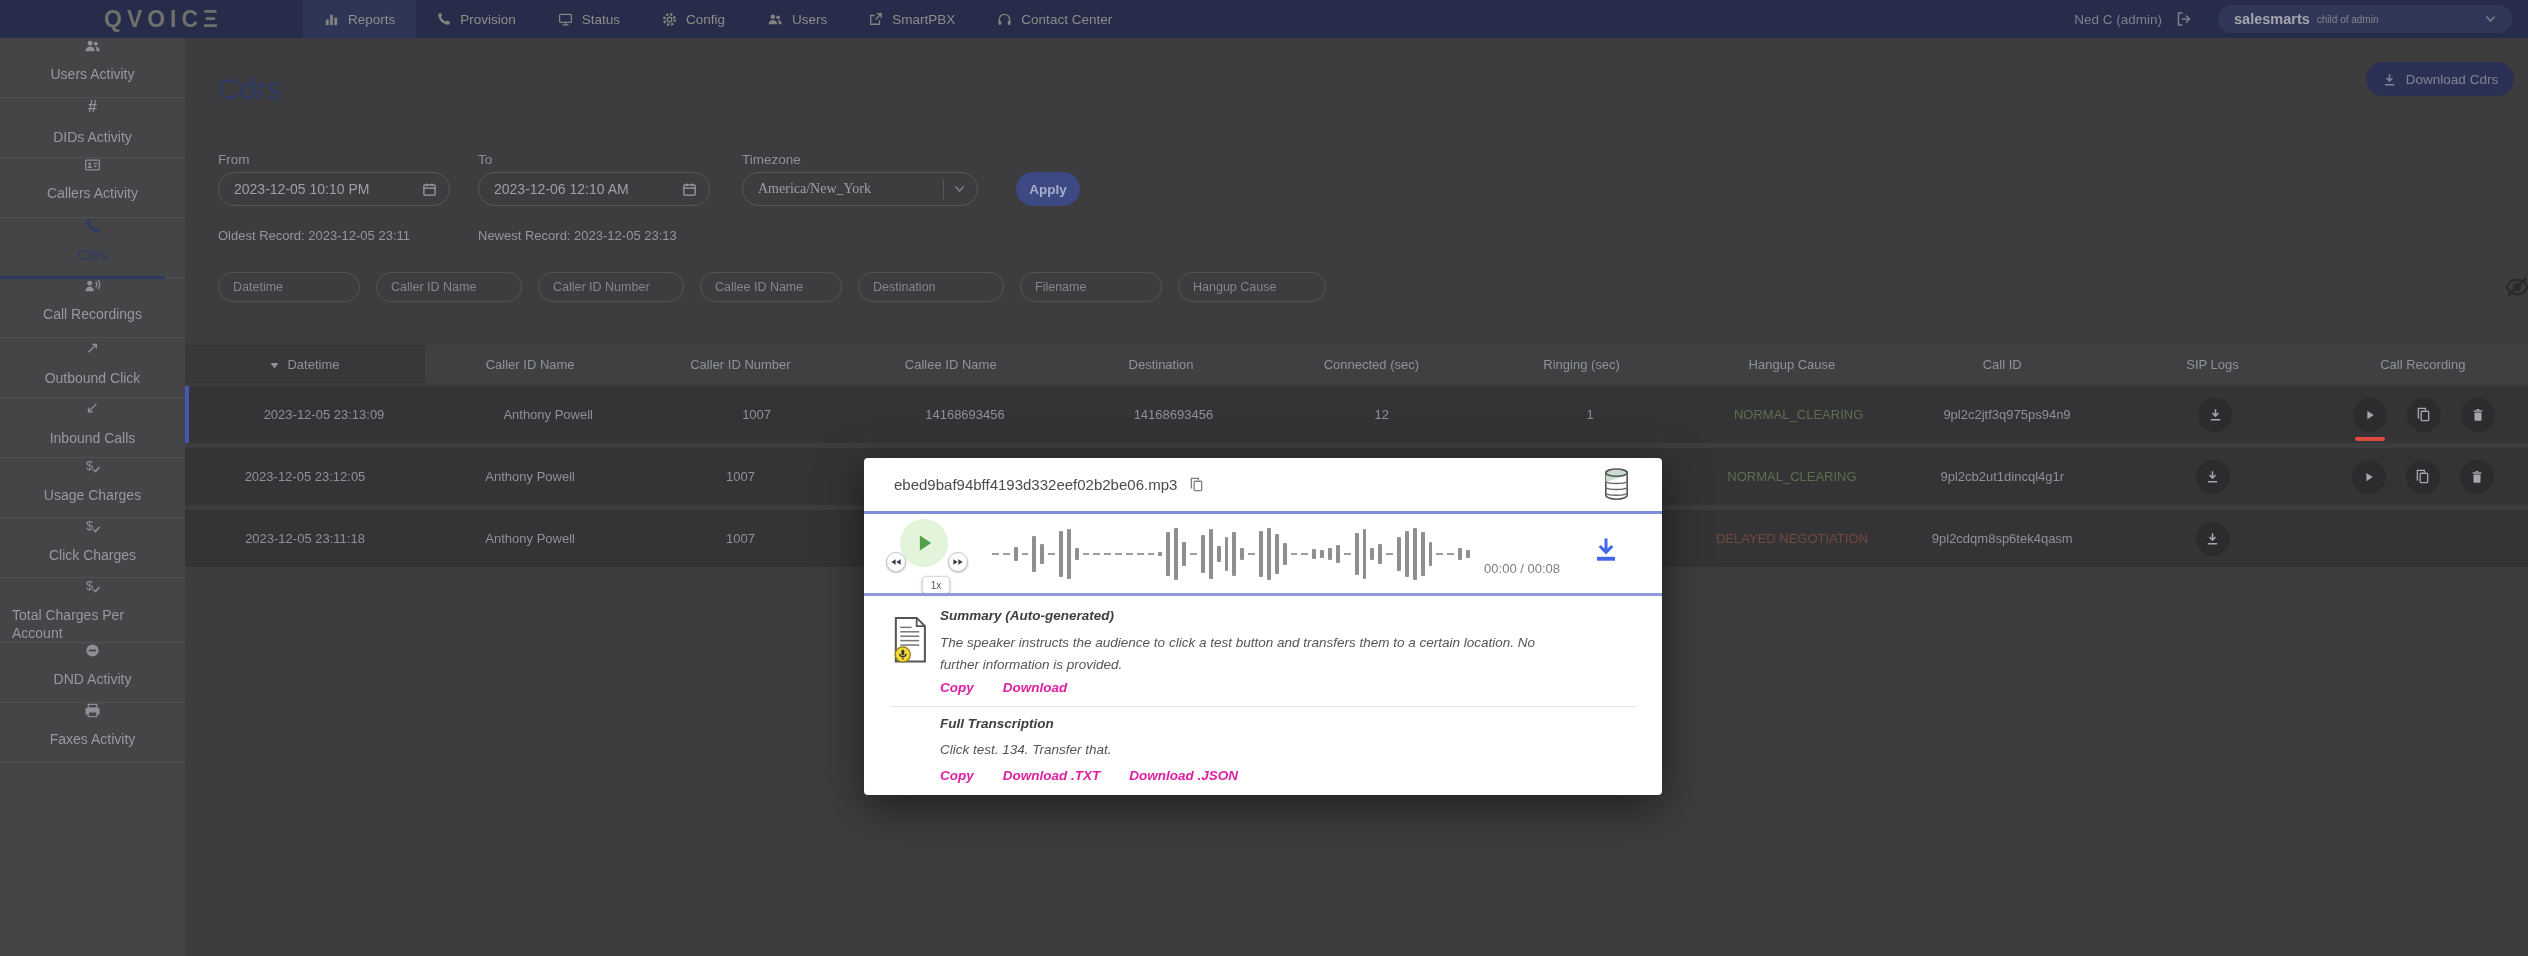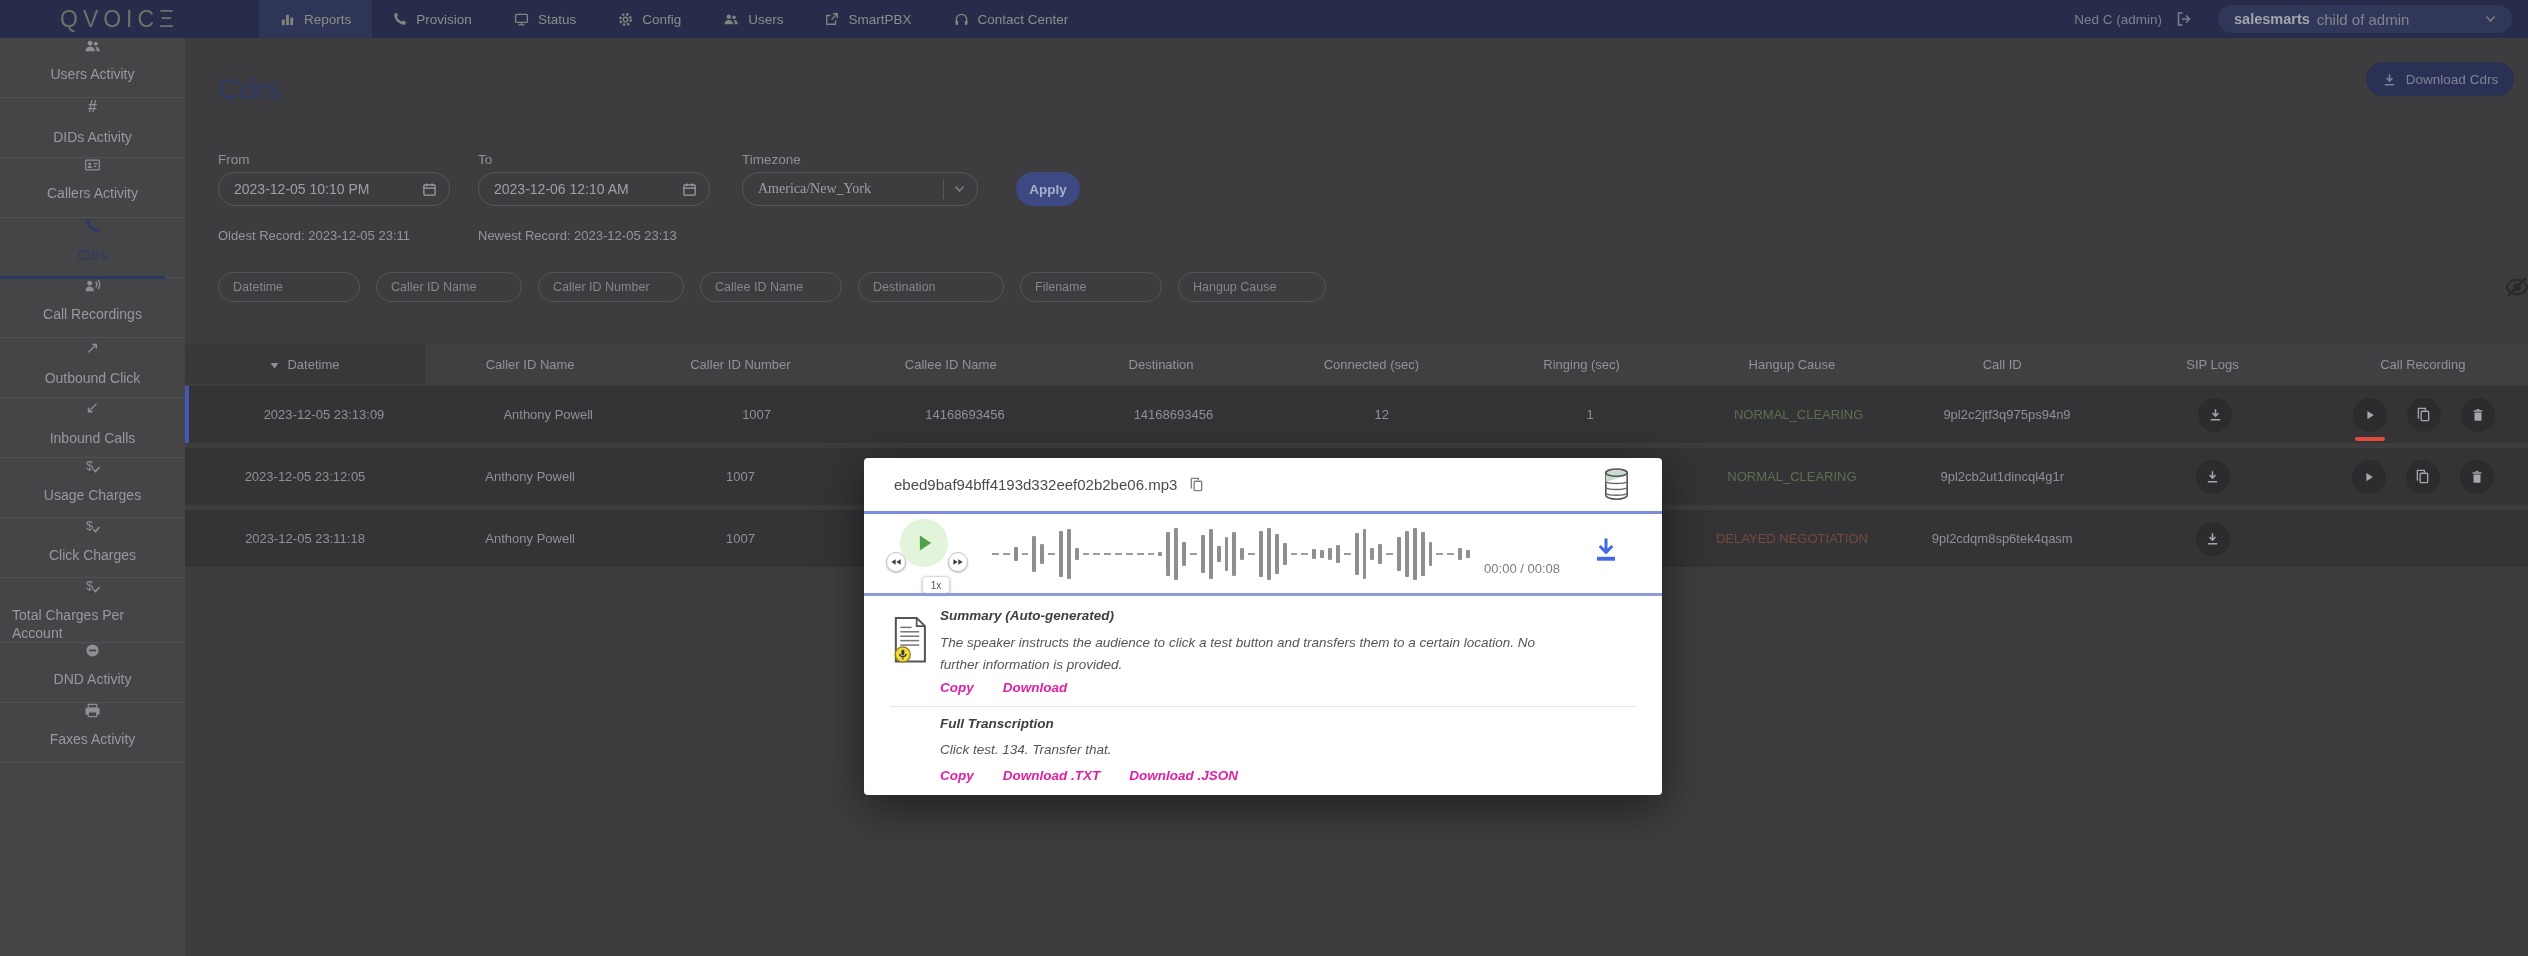--- a/index.html
+++ b/index.html
@@ -1,31 +1,31 @@
 <!DOCTYPE html>
 <html><head>
 <meta charset="utf-8">
 <style>
   html,body{margin:0;padding:0;background:#222;}
   .app{position:relative;width:2528px;height:956px;overflow:hidden;background:#3d3d3f;
        font-family:"Liberation Sans","DejaVu Sans",sans-serif;-webkit-font-smoothing:antialiased;}
   
   .navbar{position:absolute;top:0;left:0;right:0;height:38px;background:#262c49;display:flex;align-items:center;z-index:5;}
-  .logo{margin-left:60px;font-size:23px;font-weight:400;letter-spacing:5px;color:#6f716a;white-space:nowrap;}
+  .logo{margin-left:104px;font-size:23px;font-weight:700;letter-spacing:5px;color:#6f716a;white-space:nowrap;}
   .nav-items{display:flex;margin-left:80px;height:100%;}
   .nav-item{display:flex;align-items:center;gap:9px;padding:0 21px;font-size:13.5px;color:#8d8e89;cursor:pointer;white-space:nowrap;}
   .nav-item.active{background:#2f3557;}
   .nav-item .icn{display:flex;align-items:center;color:#83847e;}
   .nav-right{margin-left:auto;display:flex;align-items:center;}
   .user-label{font-size:13.5px;color:#7e818d;white-space:nowrap;}
   .logout{margin:0 26px 0 14px;color:#7e818d;display:flex;cursor:pointer;}
   .account-pill{width:294px;height:28px;background:#313759;border-radius:14px;display:flex;align-items:center;
                 padding:0 16px;margin-right:16px;box-sizing:border-box;cursor:pointer;}
   .account-name{font-size:14.5px;font-weight:700;color:#a4a7ae;}
-  .account-suffix{font-size:15px;color:#84868d;margin-left:7px;white-space:nowrap;}
+  .account-suffix{font-size:10px;color:#84868d;margin-left:7px;white-space:nowrap;}
   .account-chevron{margin-left:auto;color:#7a7d86;display:flex;}
   
   .sidebar{position:absolute;top:38px;left:0;width:185px;bottom:0;background:#454548;z-index:2;}
   .side-item{position:relative;min-height:60px;display:flex;align-items:center;padding:0 12px 0 12px;gap:12px;
              border-bottom:1px solid #515155;color:#96999f;font-size:14px;cursor:pointer;box-sizing:border-box;flex-direction:column;}
   .side-item .icn{width:26px;min-width:26px;display:flex;justify-content:center;align-items:center;color:#8d9096;font-size:16px;}
   .side-item .lbl{line-height:1.3;}
   .side-item.active,.side-item.active .icn{color:#2e3a63;}
   .side-item.active::after{content:"";position:absolute;left:0;right:20px;bottom:-2px;height:3px;background:#2e3a66;}
   

